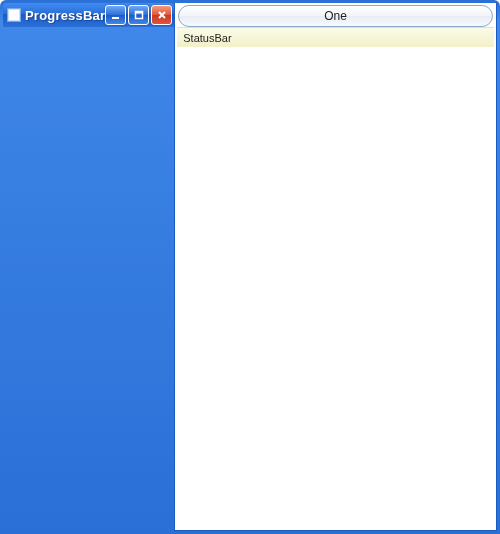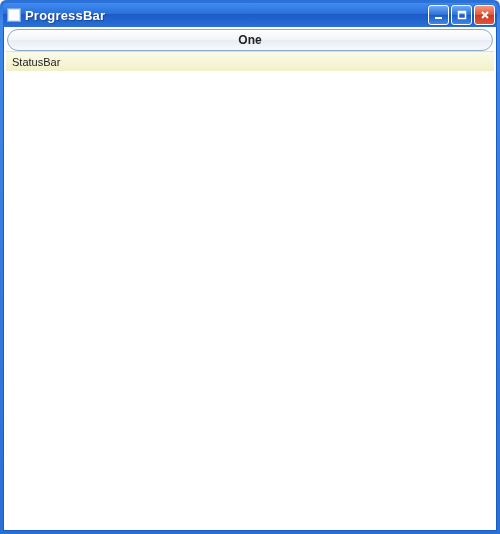--- a/index.html
+++ b/index.html
@@ -10,21 +10,20 @@
     font-size: 11px;
     overflow: hidden;
     background: #fff;
   }
   .outer-border {
     width: 500px; height: 534px;
     background: linear-gradient(to bottom, #2a6fd6 0%, #3f87e8 4%, #2a6fd6 100%);
     padding: 3px;
     border-radius: 6px 6px 0 0;
     display: flex;
-    flex-direction: column;
   }
   .titlebar {
     height: 24px;
     display: flex;
     align-items: center;
     padding: 0 2px 0 4px;
     color: #fff;
     background: linear-gradient(to bottom,
       #3f8cf3 0%, #2a6fd6 45%, #1b5bc8 46%, #2a6fd6 100%);
     border-radius: 4px 4px 0 0;
@@ -79,21 +78,20 @@
     border: 1px solid #8aa9c9;
     border-radius: 11px;
     background: linear-gradient(to bottom, #fefefe 0%, #f2f4f8 49%, #e8edf5 50%, #f7f9fc 100%);
     display: flex;
     align-items: center;
     justify-content: center;
     color: #222;
     font-size: 12px;
     cursor: default;
     margin: 0 1px 0 1px;
-    font-weight: bold;
   }
   .status-bar {
     height: 20px;
     background: linear-gradient(to bottom, #fafbe8 0%, #f2f0c9 100%);
     border-top: 1px solid #e5e2b8;
     display: flex;
     align-items: center;
     padding: 0 6px;
     color: #222;
     font-size: 11px;

